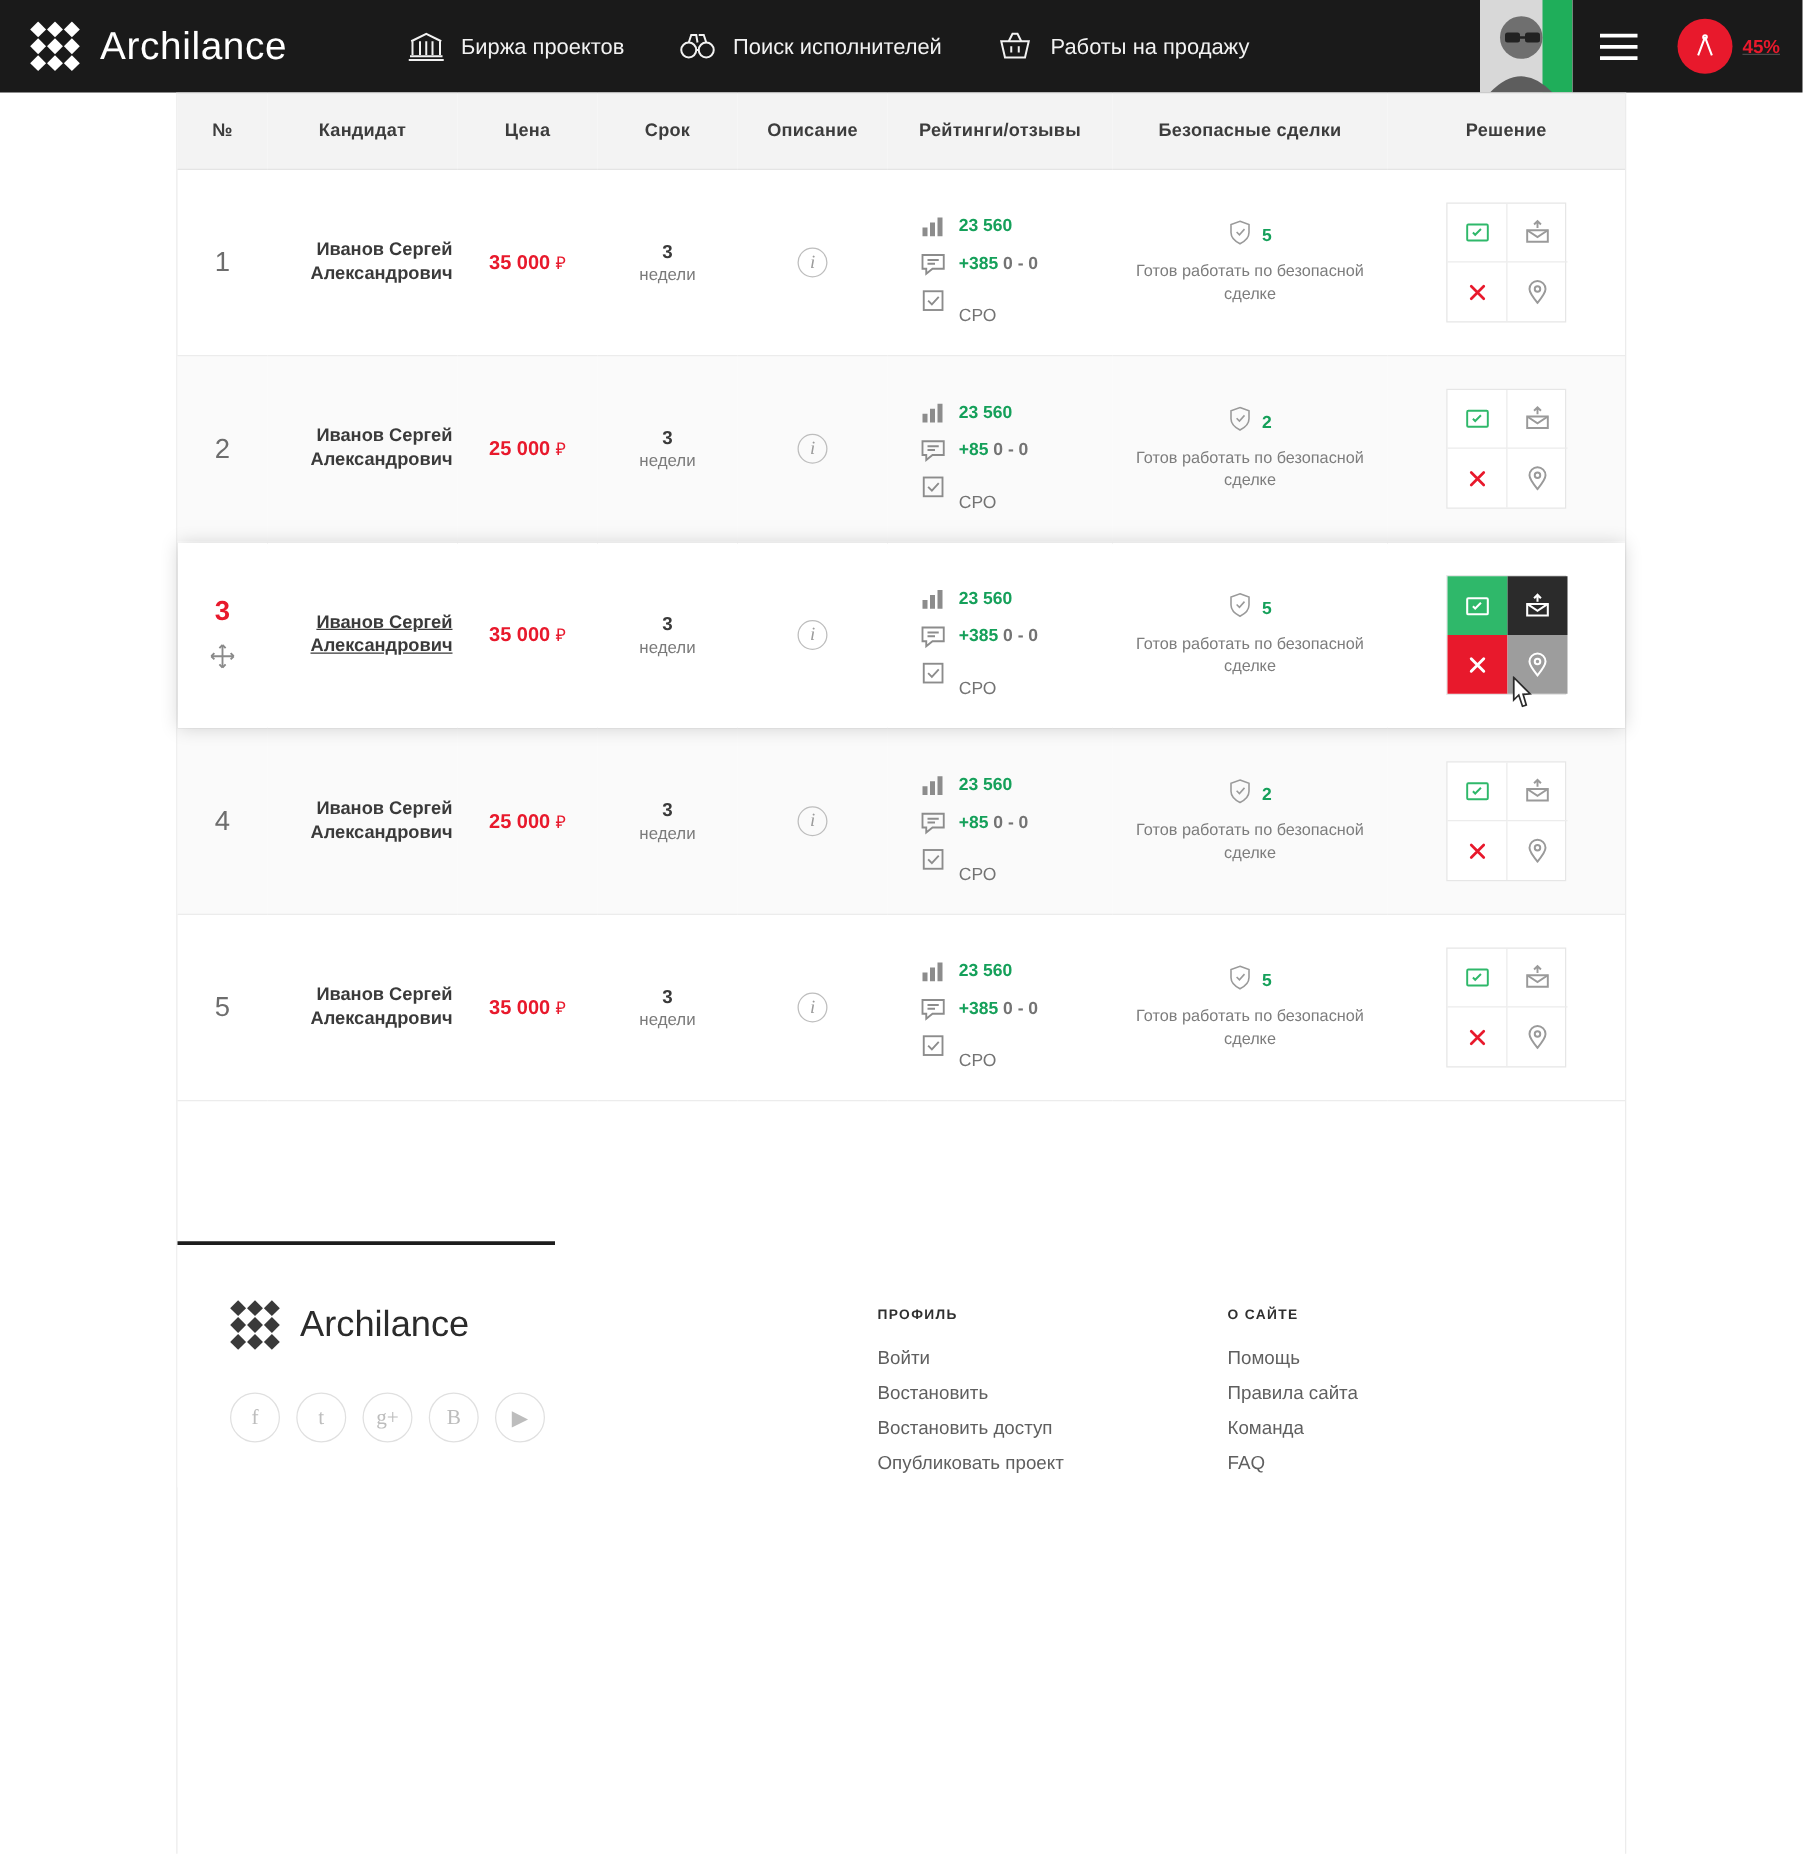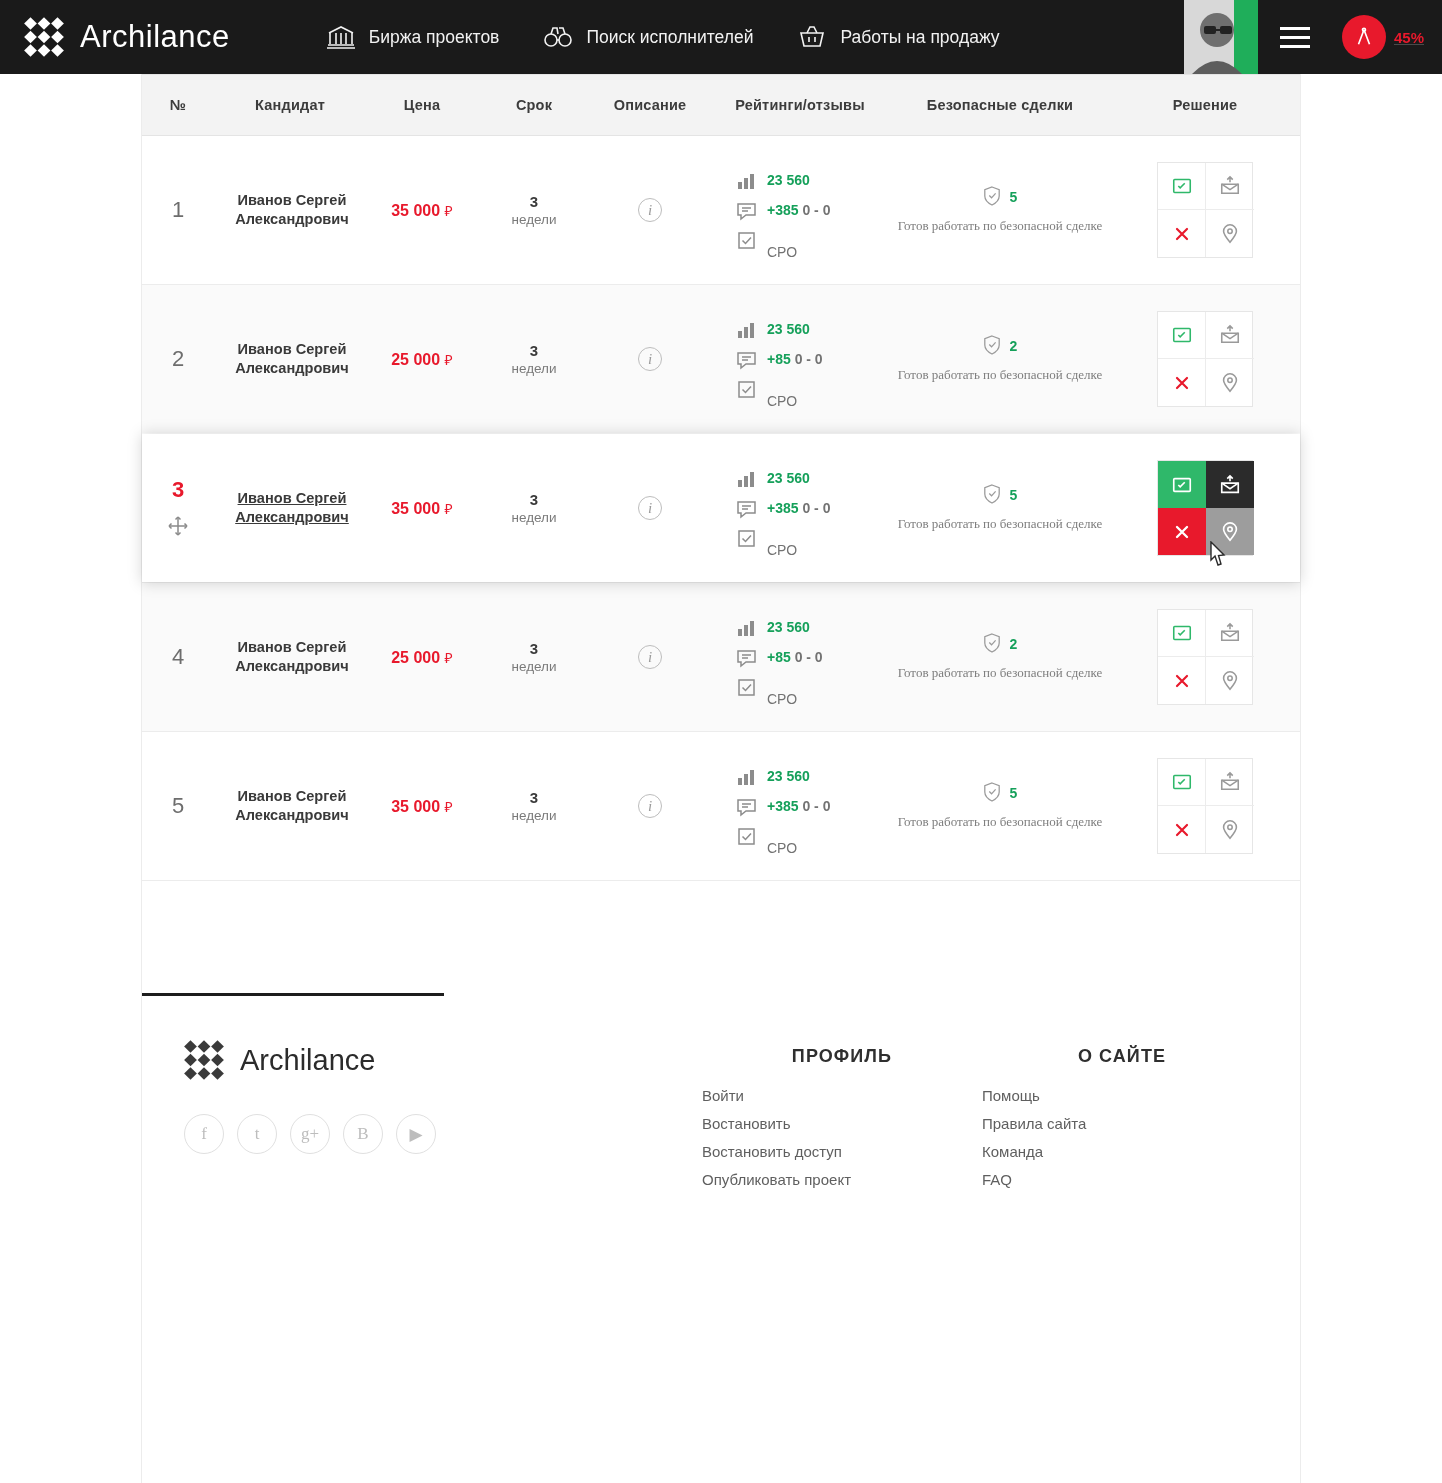--- a/index.html
+++ b/index.html
@@ -158,21 +158,21 @@
     text-align: center;
     font-size: 14.5px;
   }
   .row-alt { background: #fafafa; }
   .num { font-size: 22px; color: #6d6d6d; }
   .cand-name {
     font-size: 14.6px;
     font-weight: bold;
     color: #3a3a3a;
     line-height: 1.28;
-    text-align: center;
+    text-align: right;
     padding-left: 4px;
   }
   .price { color: #e8192c; font-weight: bold; font-size: 16px; }
   .price span.rub { font-weight: normal; font-size: 14px; }
   .term-n { font-weight: bold; color: #3a3a3a; font-size: 15px; }
   .term-u { color: #7a7a7a; font-size: 13.5px; margin-top: 2px; }
 
   .icirc {
     width: 24px; height: 24px; border-radius: 50%;
     border: 1.6px solid #bdbdbd;
@@ -196,21 +196,21 @@
   .rate-val.grey { color: #737373; font-weight: normal; margin-top: 24px; }
   .rate-val .plus { color: #15a05a; }
   .rate-val .neu { color: #737373; }
 
   .safe-wrap { text-align: center; }
   .safe-top {
     display: flex; align-items: center; justify-content: center;
     gap: 9px; margin-bottom: 8px;
   }
   .safe-num { color: #15a05a; font-weight: bold; font-size: 14px; }
-  .safe-txt { font-size: 13px; color: #7d7d7d; line-height: 1.35; font-family: Liberation Serif, serif; }
+  .safe-txt { font-size: 13px; color: #7d7d7d; line-height: 1.35; }
 
   
   .dec-grid {
     width: 96px;
     margin: 0 auto;
     display: grid;
     grid-template-columns: 48px 48px;
     grid-template-rows: 47px 47px;
     border: 1px solid #e6e6e6;
     background: #fff;
@@ -264,24 +264,23 @@
     border: 1.5px solid #e0e0e0;
     color: #bdbdbd;
     display: flex; align-items: center; justify-content: center;
     font-size: 17px;
     cursor: pointer;
     font-family: "Liberation Serif", serif;
   }
   .foot-col { width: 280px; }
   .foot-col h4 {
     margin: 6px 0 20px;
-    font-size: 18px;
+    font-size: 11px;
     letter-spacing: 1.1px;
     color: #2f2f2f;
-    text-align: center;
   }
   .foot-col a {
     display: block;
     font-size: 15px;
     color: #5f5f5f;
     text-decoration: none;
     margin-bottom: 11px;
     cursor: pointer;
   }
 </style>

